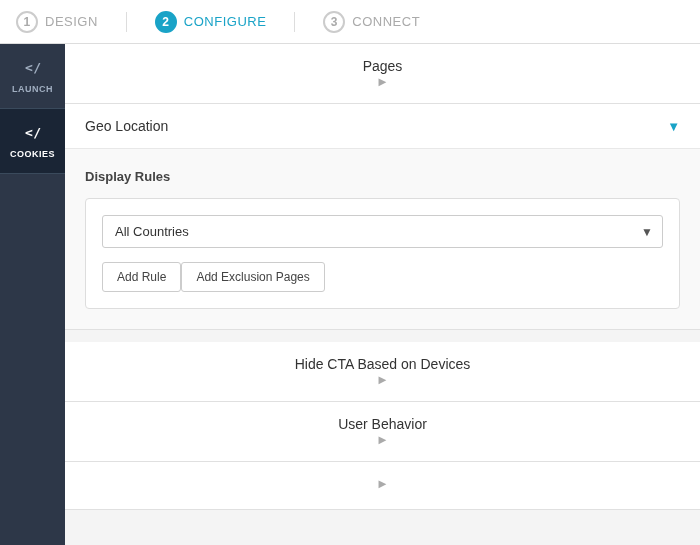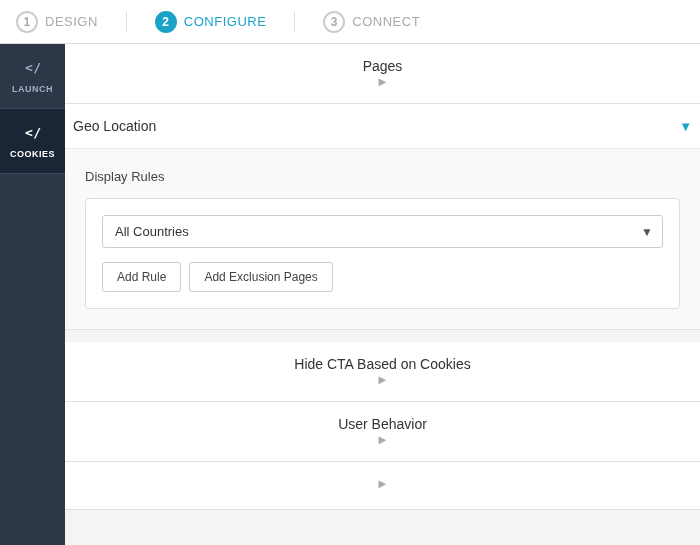--- a/index.html
+++ b/index.html
@@ -146,34 +146,34 @@
 
     
     .section-expanded {
       background: #fff;
       border-bottom: 1px solid #e0e0e0;
     }
     .section-expanded-header {
       display: flex;
       align-items: center;
       justify-content: space-between;
-      padding: 14px 8px;
+      padding: 14px 20px;
       cursor: pointer;
       border-bottom: 1px solid #e8e8e8;
       background: #fff;
     }
 
     .section-body {
       padding: 20px 20px;
       background: #f9f9f9;
     }
 
     .subsection-label {
       font-size: 13px;
-      font-weight: 400;
+      font-weight: 700;
       color: #444;
       margin-bottom: 14px;
     }
 
     
     .select-wrapper {
       position: relative;
       margin-bottom: 14px;
     }
     .styled-select {
@@ -195,21 +195,21 @@
       top: 50%;
       transform: translateY(-50%);
       pointer-events: none;
       color: #555;
       font-size: 12px;
     }
 
     
     .btn-group {
       display: flex;
-      gap: 8px;
+      gap: 0;
     }
     .btn {
       padding: 7px 14px;
       border: 1px solid #ccc;
       border-radius: 3px;
       background: #fff;
       font-size: 12px;
       color: #444;
       cursor: pointer;
     }
@@ -295,21 +295,21 @@
             <button class="btn">Add Rule</button>
             <button class="btn">Add Exclusion Pages</button>
           </div>
         </div>
       </div>
     </div>
 
     <div class="spacer"></div>
 
     <div class="section-header">
-      <span class="section-title">Hide CTA Based on Cookies</span>
+      <span class="section-title">Hide CTA Based on Devices</span>
       <span class="chevron">►</span>
     </div>
 
     <div class="section-header">
       <span class="section-title">User Behavior</span>
       <span class="chevron">►</span>
     </div>
 
     <div class="section-header">
       <span class="chevron">►</span>

